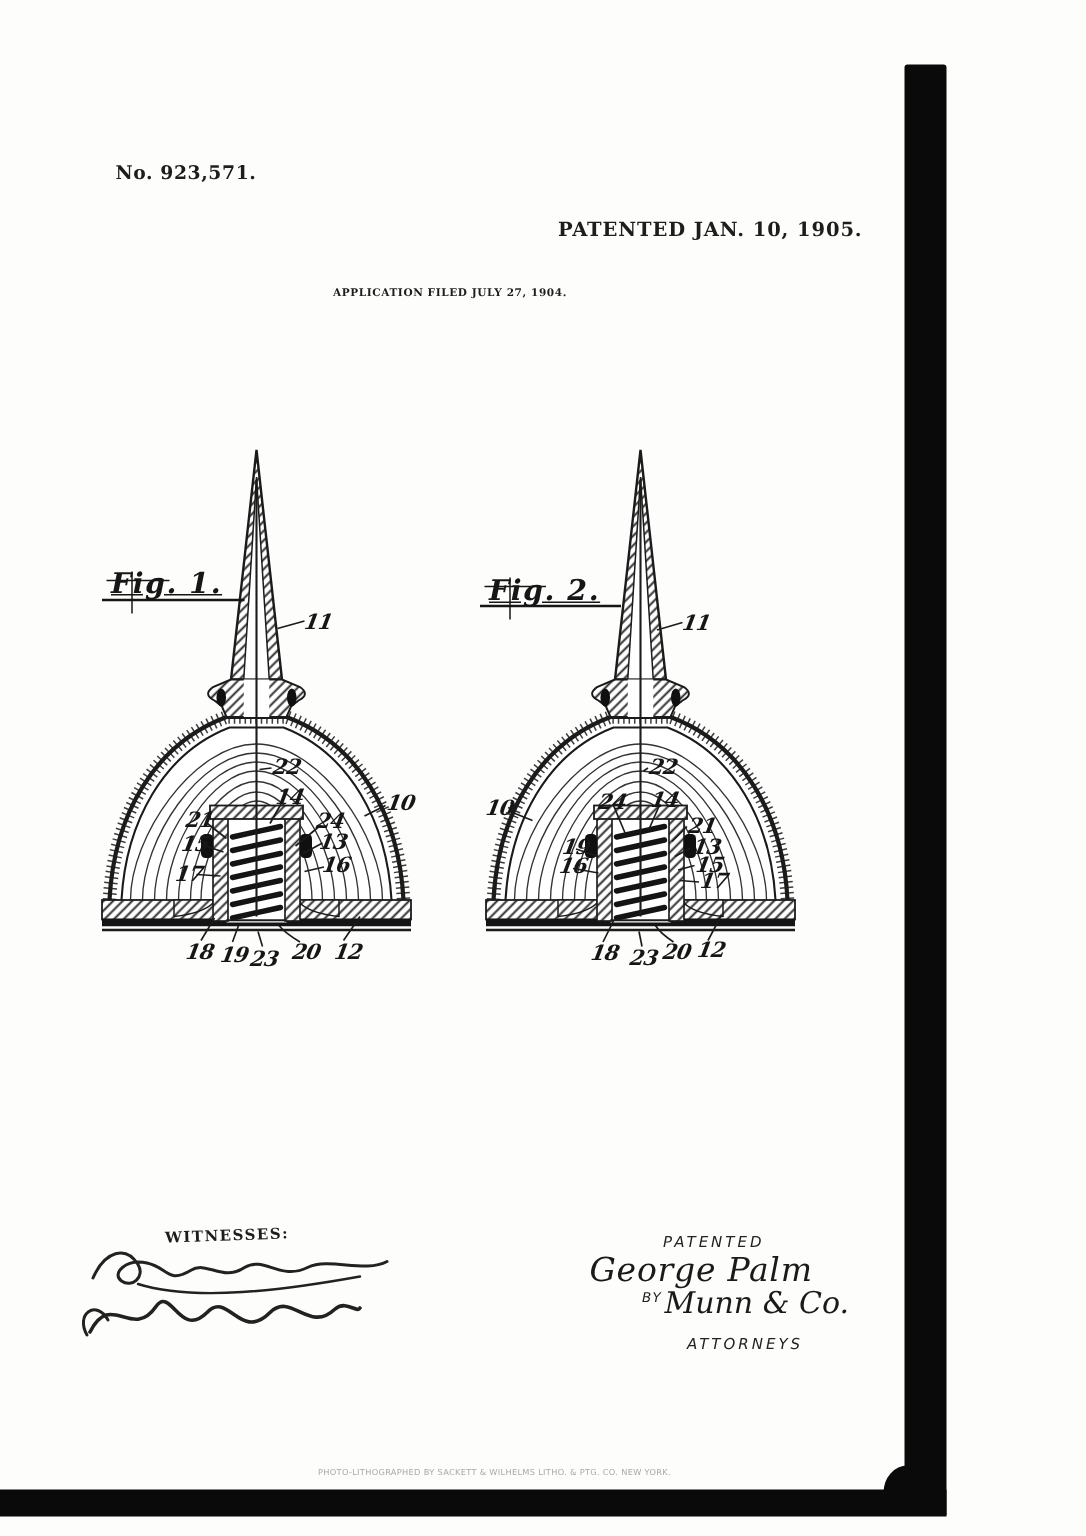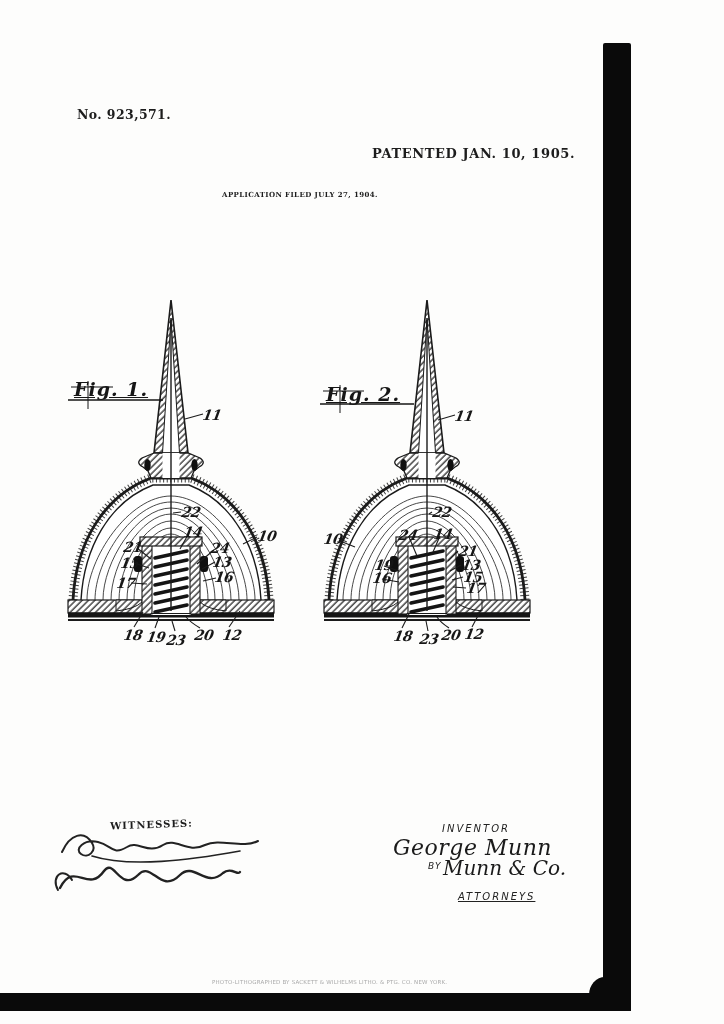--- a/index.html
+++ b/index.html
@@ -16,21 +16,21 @@
   .hdr-app{top:167px;font-size:7px;letter-spacing:0.4px;margin-top:23px;}
   .figlabel{position:absolute;font:italic 700 19px "DejaVu Serif",serif;color:#161616;
             letter-spacing:1px;z-index:2;white-space:nowrap;text-decoration:underline;}
   .callout{position:absolute;font:italic 700 14px "DejaVu Serif",serif;color:#161616;
            transform:skewX(-10deg);letter-spacing:-0.5px;z-index:3;white-space:nowrap;}
   .wit{left:110px;top:819px;font-size:10px;font-weight:bold;letter-spacing:1px;transform:rotate(-2deg);}
   .inv{left:442px;top:823px;font:italic 10px "DejaVu Sans",sans-serif;letter-spacing:2px;color:#222;}
   .sig-inv{left:393px;top:835px;font:italic 500 22px "DejaVu Serif",serif;letter-spacing:0.5px;color:#1a1a1a;}
   .by{left:428px;top:861px;font:italic 9px "DejaVu Sans",sans-serif;letter-spacing:1px;color:#222;}
   .sig-att{left:443px;top:856px;font:italic 500 20px "DejaVu Serif",serif;color:#1a1a1a;}
-  .att{left:458px;top:891px;font:italic 10px "DejaVu Sans",sans-serif;letter-spacing:2px;color:#222;text-decoration:underline;}
+  .att{left:458px;top:891px;font:italic 10px "DejaVu Sans",sans-serif;letter-spacing:2px;color:#222;}
   .imprint{left:212px;top:979px;width:200px;text-align:center;font-size:5.5px;
            font-family:"DejaVu Sans",sans-serif;color:#a9a9a9;letter-spacing:0.2px;}
   .bar-v{position:absolute;left:603px;top:43px;width:28px;height:967px;background:#0a0a0a;z-index:4;border-radius:2px 2px 0 0;}
   .bar-b{position:absolute;left:0;top:993px;width:631px;height:18px;background:#0a0a0a;z-index:4;}
   .bar-j{position:absolute;left:589px;top:977px;width:16px;height:18px;background:#0a0a0a;
          border-radius:100% 0 0 0;z-index:4;}
 </style>
 </head>
 <body>
 
@@ -189,22 +189,22 @@
       <span class="callout" style="left: 467px; top: 580px;">17</span>
       <span class="callout" style="left: 375px; top: 557px;">19</span>
       <span class="callout" style="left: 373px; top: 570px;">16</span>
       <span class="callout" style="left: 394px; top: 628px;">18</span>
       <span class="callout" style="left: 420px; top: 631px;">23</span>
       <span class="callout" style="left: 442px; top: 627px;">20</span>
       <span class="callout" style="left: 465px; top: 626px;">12</span>
     </div>
 
   <span class="t wit">WITNESSES:</span>
-  <span class="t inv">INVENTOR</span>
-  <span class="t sig-inv">George Munn</span>
+  <span class="t inv">PATENTED</span>
+  <span class="t sig-inv">George Palm</span>
   <span class="t by">BY</span>
   <span class="t sig-att">Munn &amp; Co.</span>
   <span class="t att">ATTORNEYS</span>
 
   <span class="t imprint">PHOTO-LITHOGRAPHED BY SACKETT &amp; WILHELMS LITHO. &amp; PTG. CO. NEW YORK.</span>
 
   <div class="bar-j"></div>
   <div class="bar-v"></div>
   <div class="bar-b"></div>
 </div>

